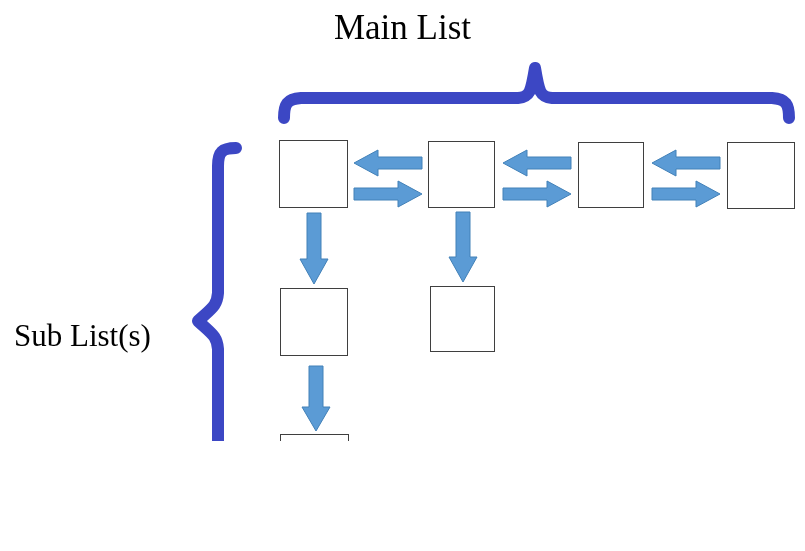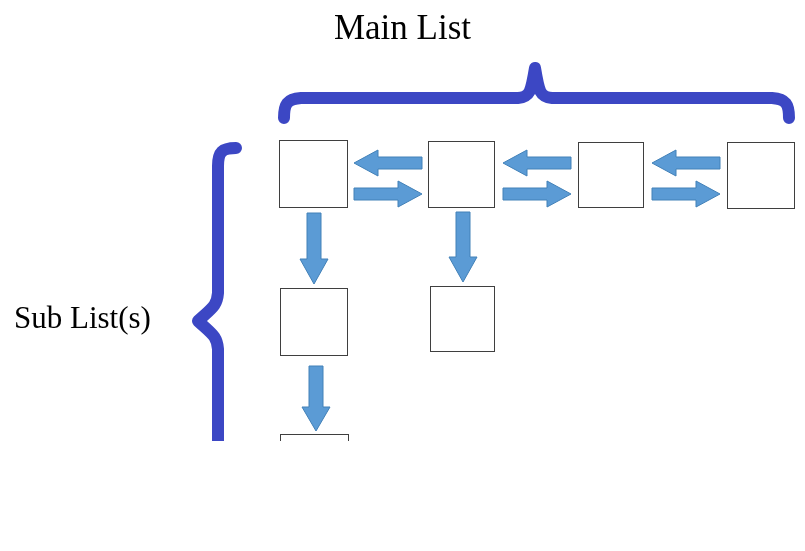--- a/index.html
+++ b/index.html
@@ -37,21 +37,21 @@
   }
   #main-list-label {
     left: 0;
     top: 10px;
     width: 805px;
     text-align: center;
     font-size: 35px;
   }
   #sub-list-label {
     left: 14px;
-    top: 302px;
+    top: 320px;
     font-size: 31px;
     text-align: left;
   }
   .node-box {
     position: absolute;
     background: #ffffff;
     border: 1px solid #3f3f3f;
     box-sizing: border-box;
   }
 </style>

